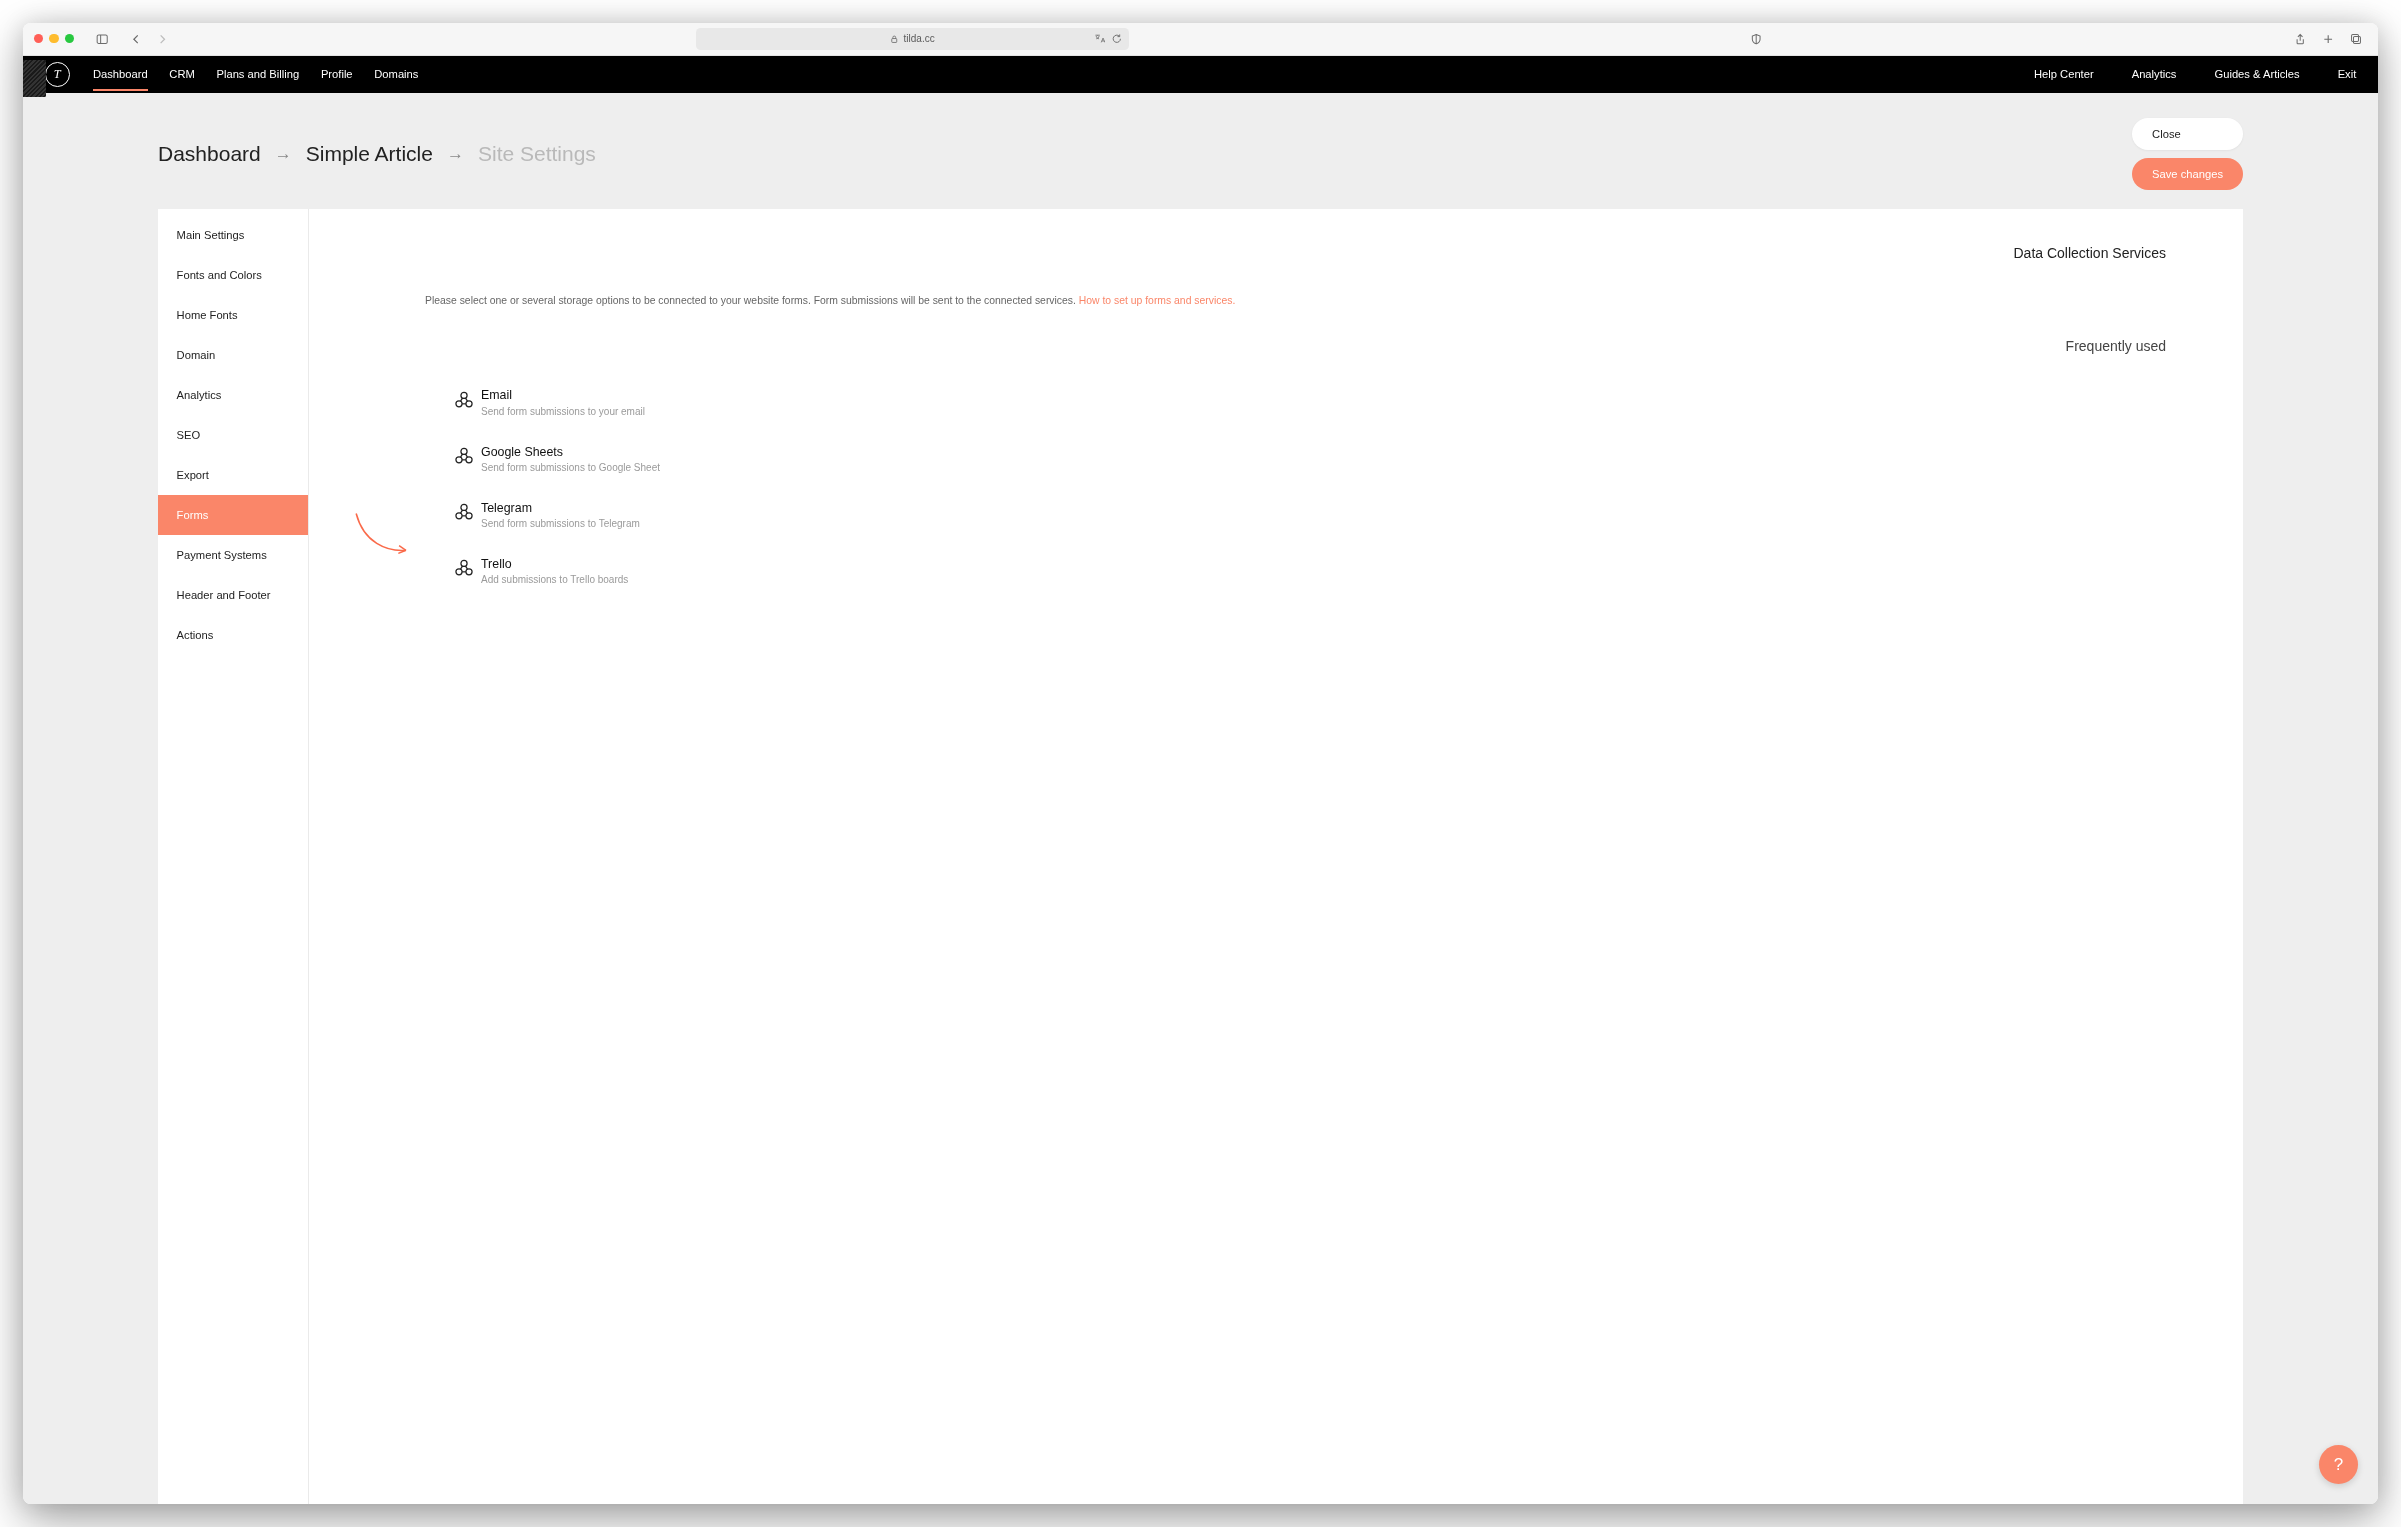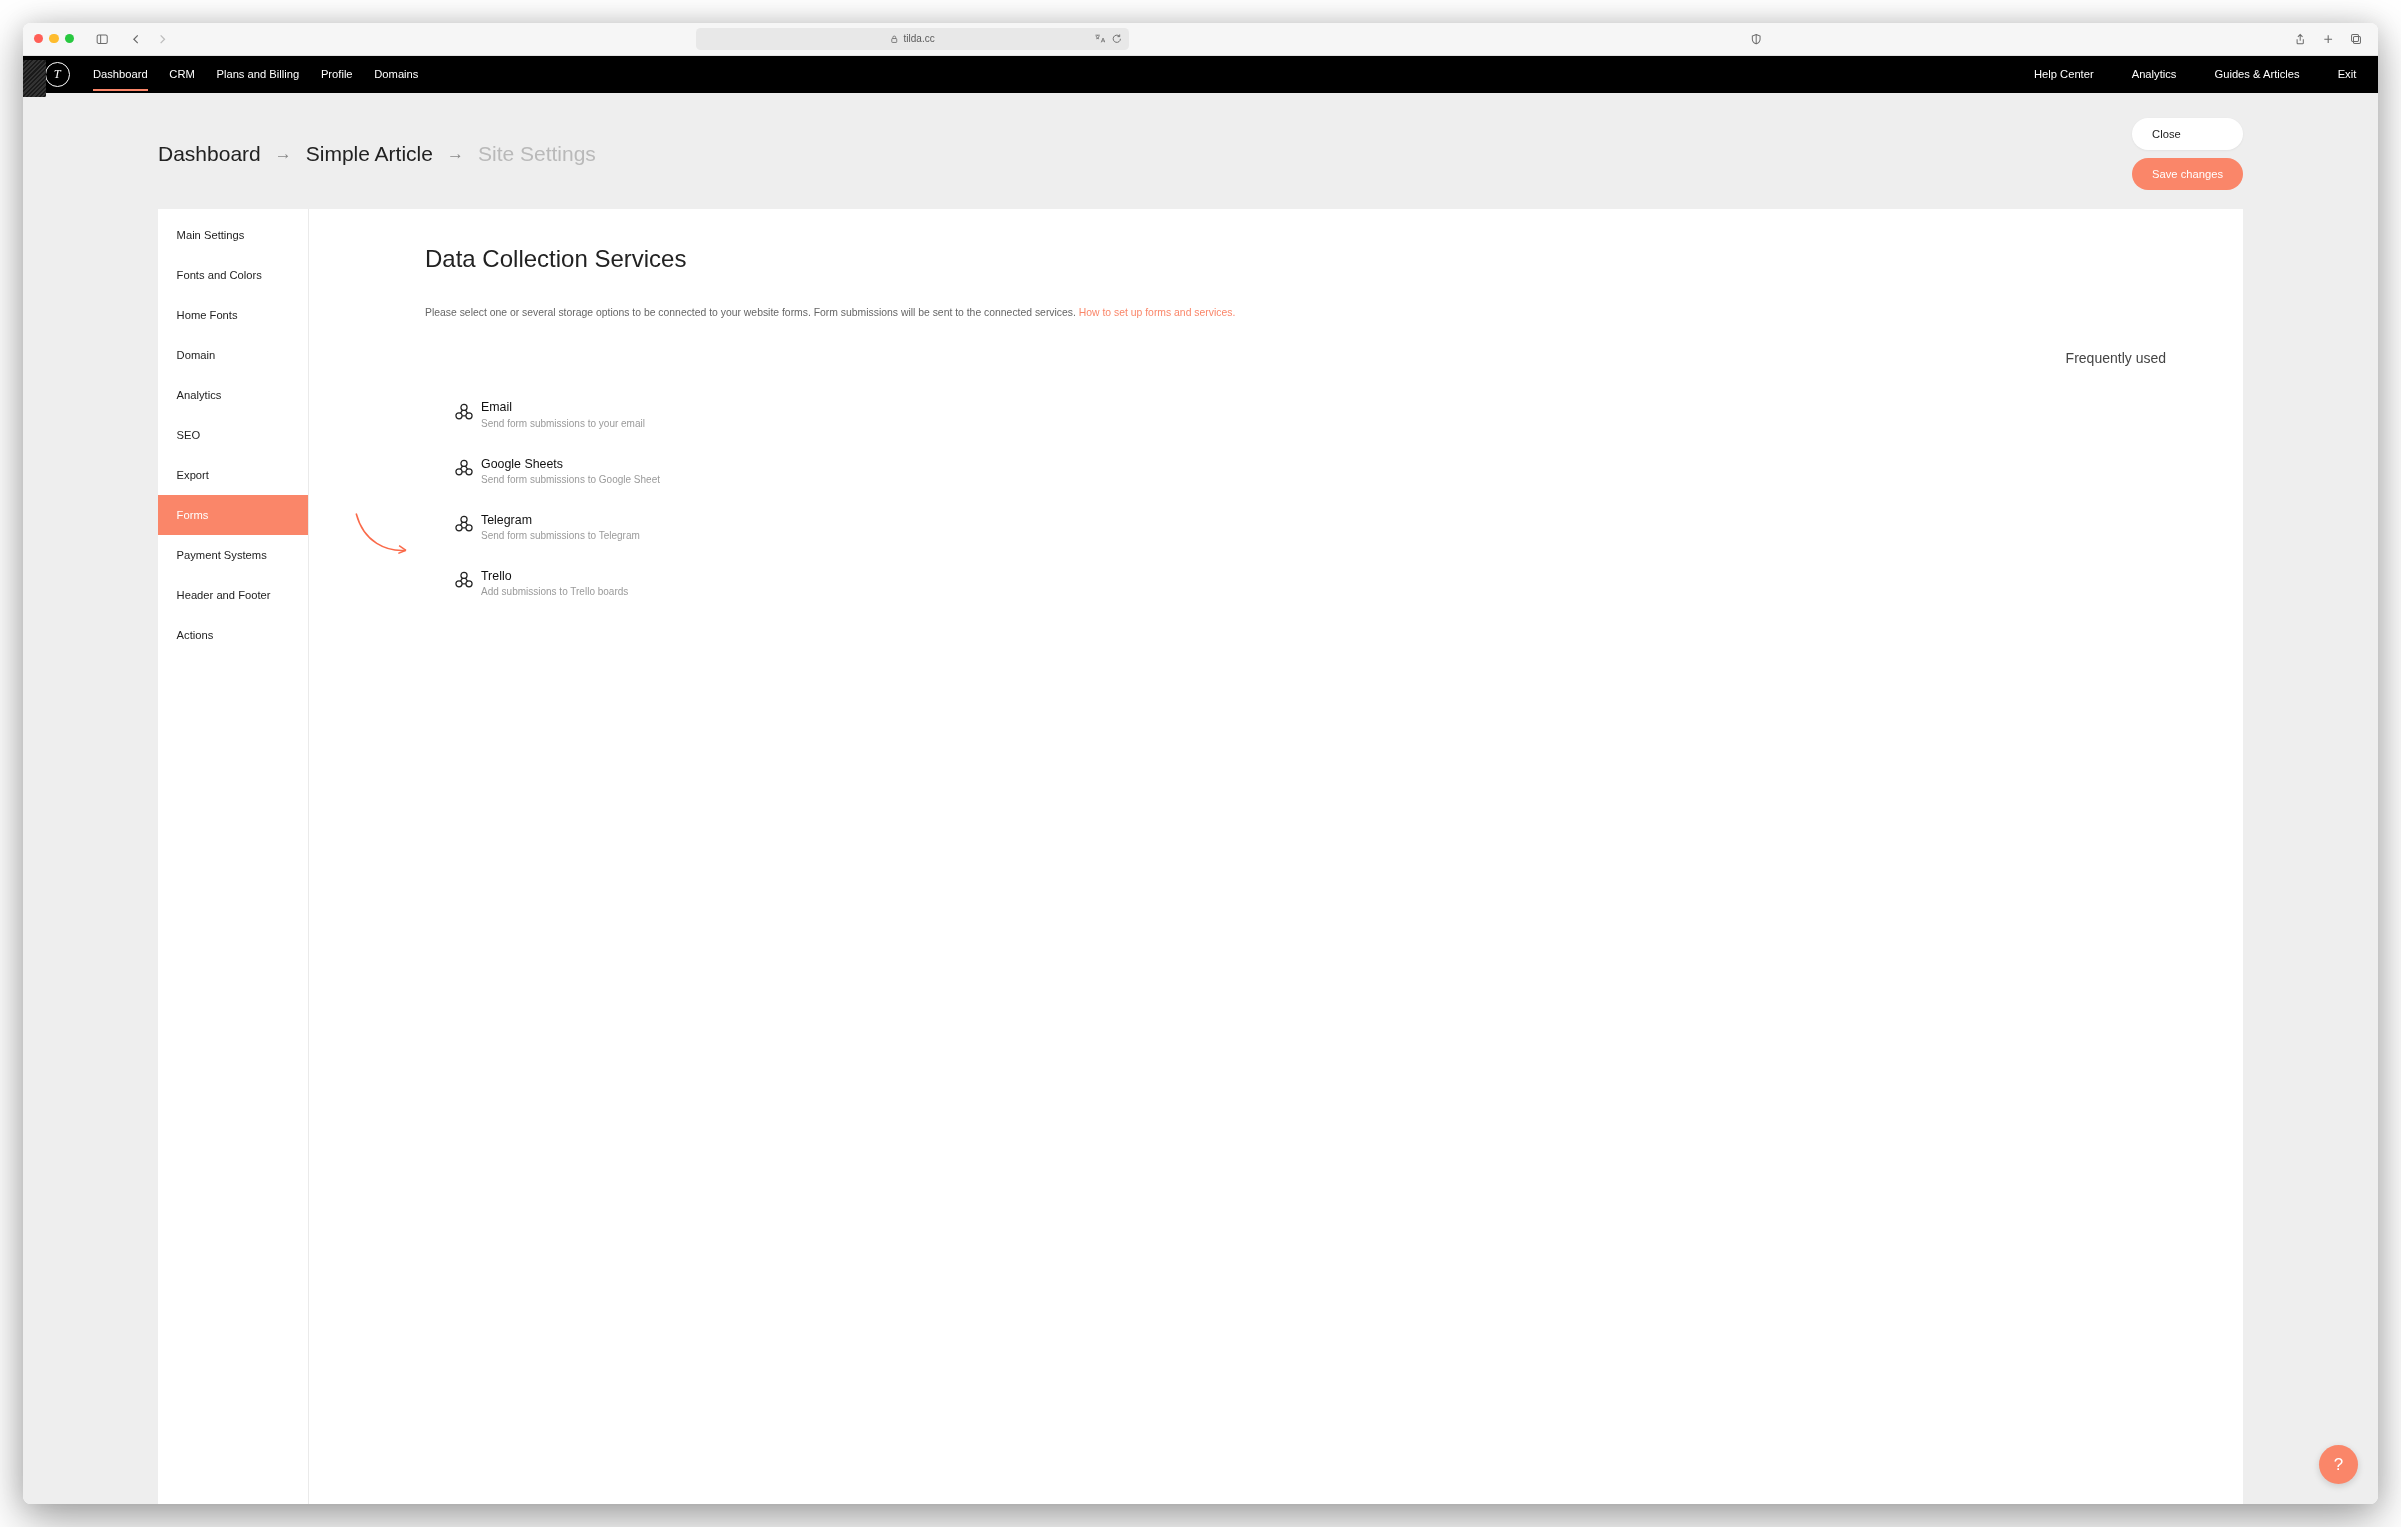--- a/index.html
+++ b/index.html
@@ -145,22 +145,22 @@
       color: #222;
       cursor: pointer;
     }
     .side-item.active { background: #fa8669; color: #fff; }
     .main-pane {
       flex: 1;
       padding: 36px 77px 0 116px;
       position: relative;
     }
     .pane-title {
-      text-align: left;
-      font-size: 24px;
+      text-align: right;
+      font-size: 14px;
       font-weight: 400;
       color: #222;
       margin-bottom: 32.5px;
     }
     .pane-desc {
       font-size: 10.4px;
       color: #666;
       line-height: 1.55;
       margin-bottom: 29px;
     }

